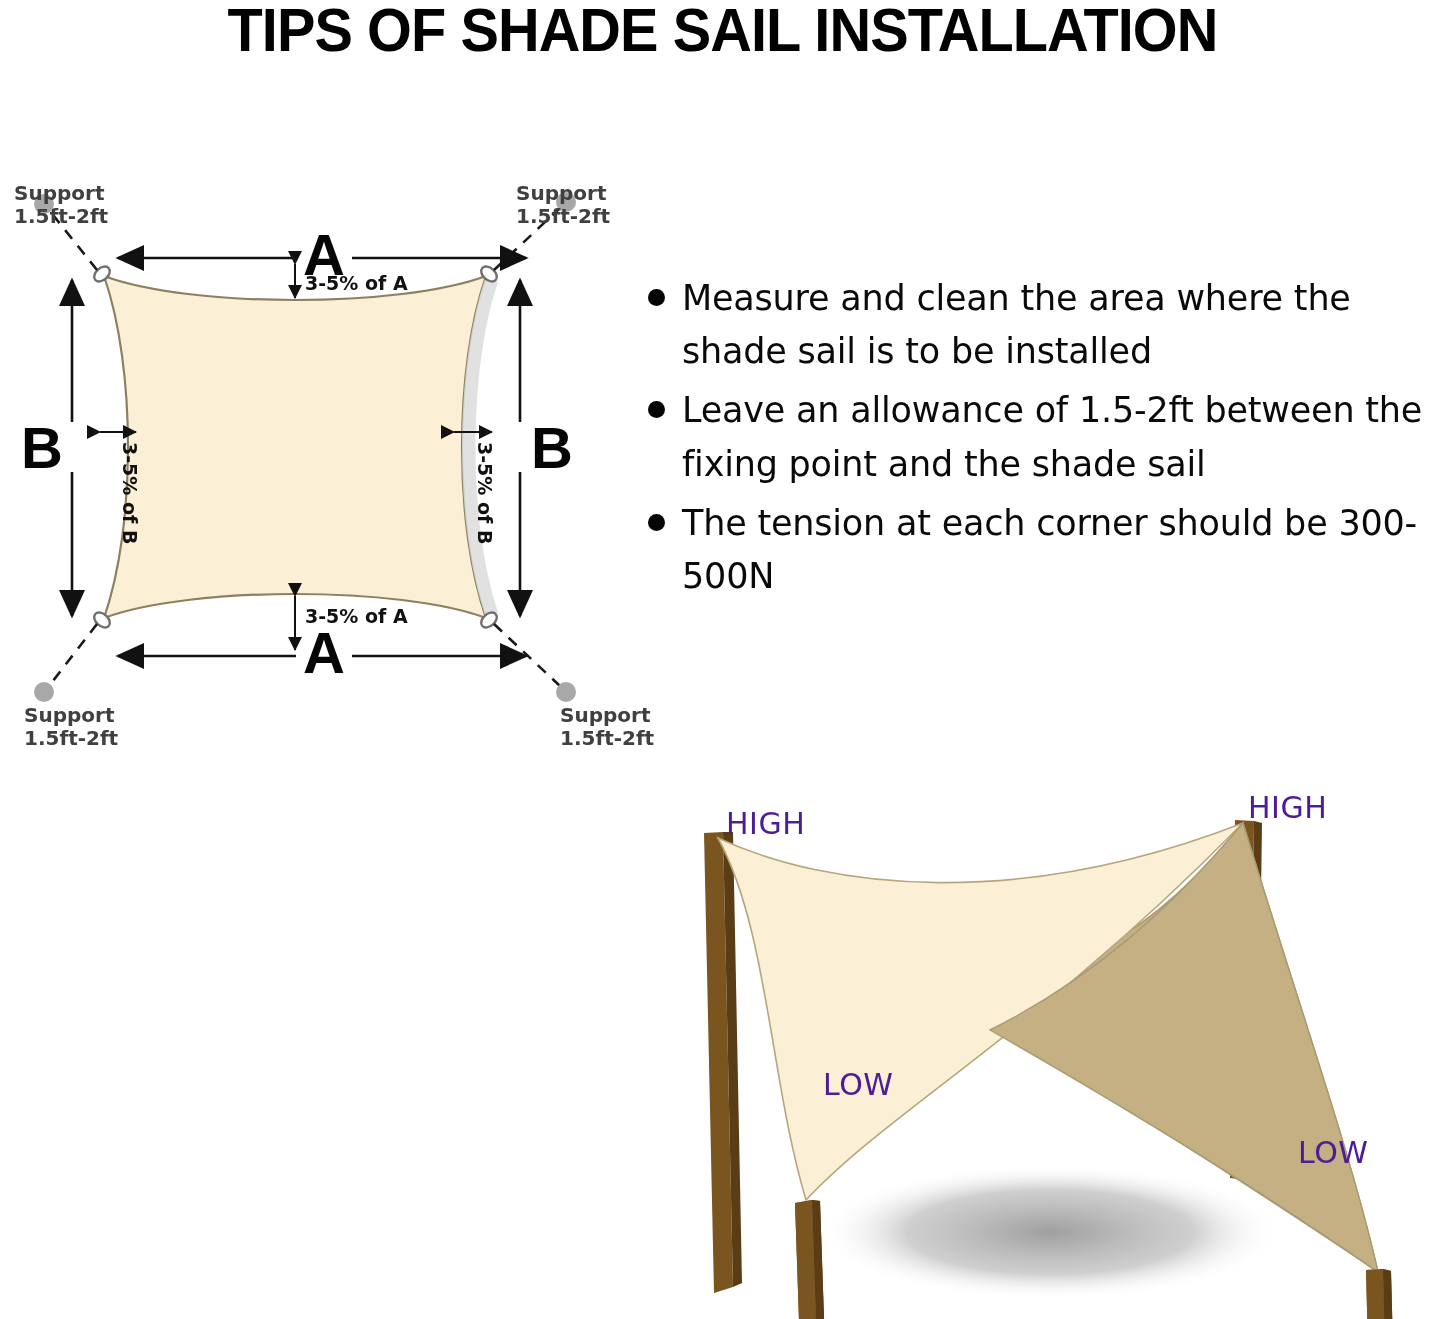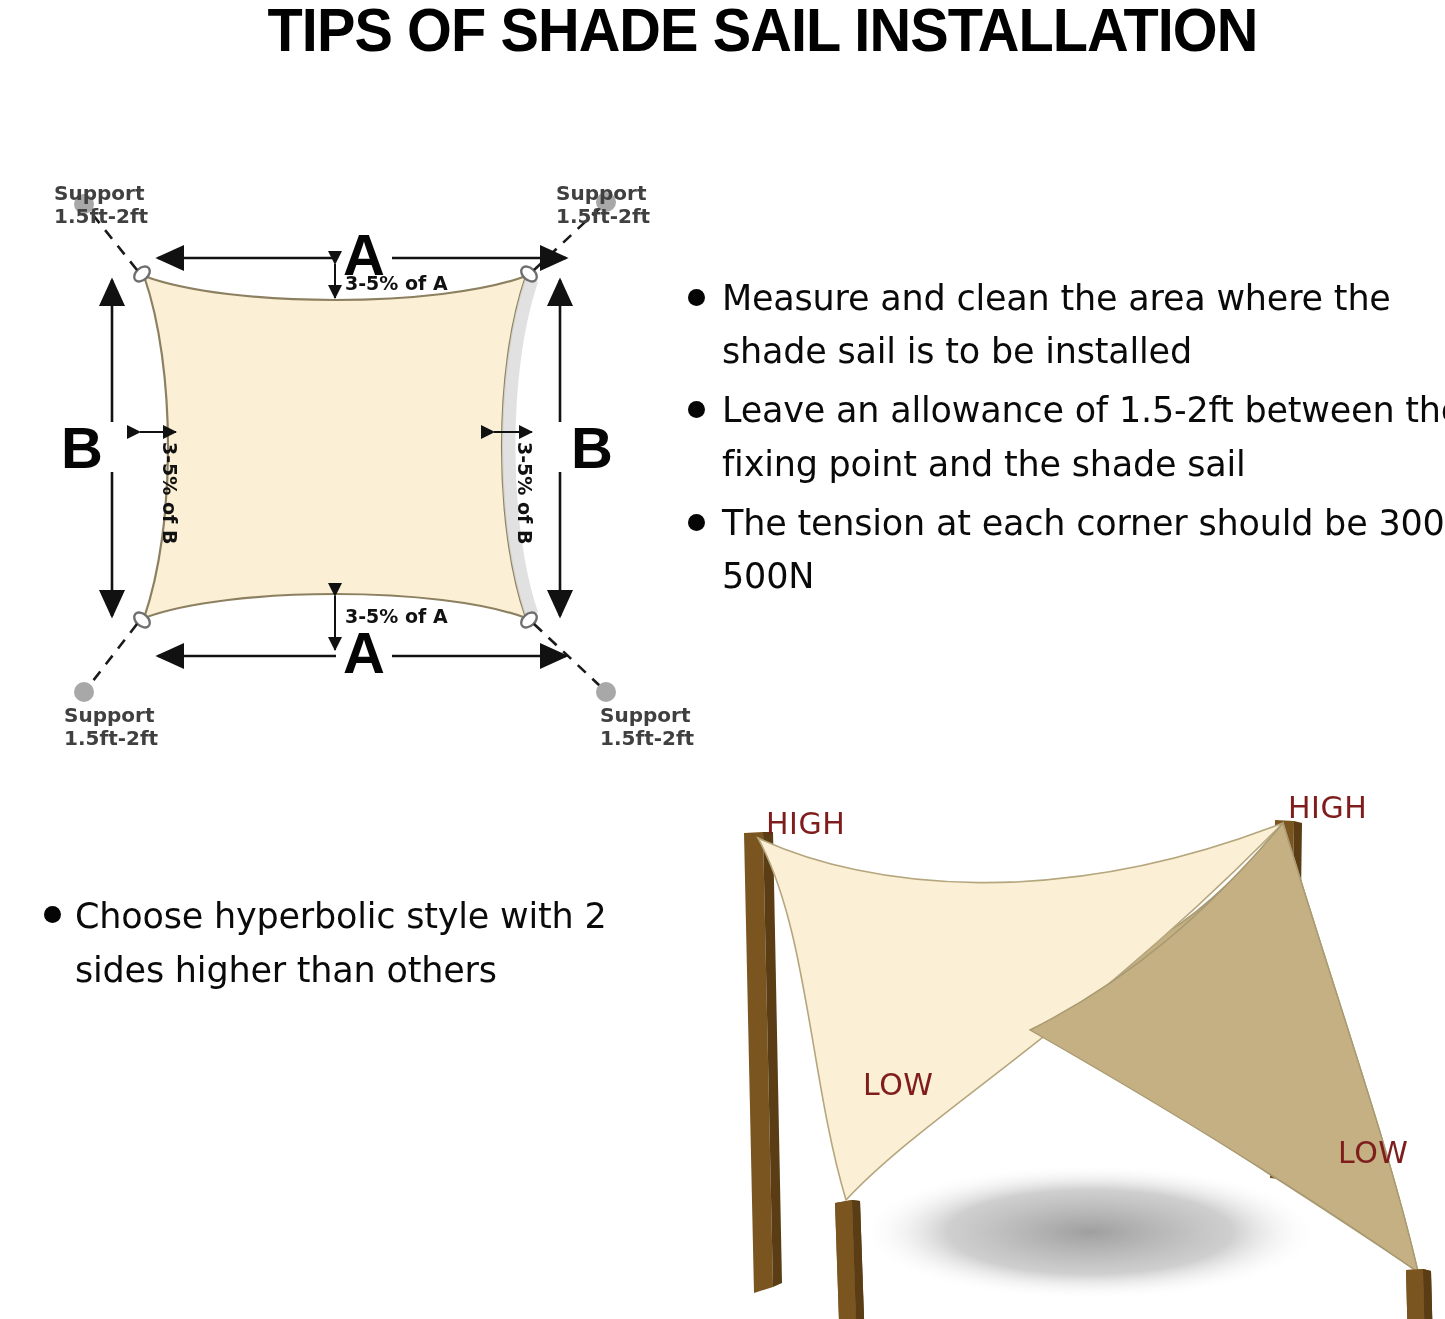--- a/index.html
+++ b/index.html
@@ -11,21 +11,20 @@
     width: 1445px;
     height: 1319px;
     position: relative;
     font-family: "DejaVu Sans", sans-serif;
     overflow: hidden;
   }
   .page {
     position: absolute;
     inset: 0;
     background: #ffffff;
-    margin-left: 40px;
   }
 
   
   #title {
     position: absolute;
     top: -6px;
     left: 0;
     width: 1445px;
     text-align: center;
     font-family: "Liberation Sans", sans-serif;
@@ -108,21 +107,21 @@
     top: 780px;
     width: 785px;
     height: 539px;
   }
   #hyperbolic svg { display: block; }
 
   .hl-label {
     position: absolute;
     font-family: "DejaVu Sans", sans-serif;
     font-size: 30px;
-    color: #7f1d1d;
+    color: #4c1d95;
     letter-spacing: 0.5px;
     white-space: nowrap;
   }
 </style>
 </head>
 <body>
 
 <div class="page">
 
   <div id="title">TIPS OF SHADE SAIL INSTALLATION</div>
@@ -240,24 +239,20 @@
       <span class="bullet-dot"></span>
       <span class="bullet-text">Leave an allowance of 1.5-2ft between the fixing point and the shade sail</span>
     </div>
     <div class="bullet-row">
       <span class="bullet-dot"></span>
       <span class="bullet-text">The tension at each corner should be 300-500N</span>
     </div>
   </div>
 
   <div id="tips-bottom">
-    <div class="bullet-row">
-      <span class="bullet-dot"></span>
-      <span class="bullet-text">Choose hyperbolic style with 2 sides higher than others</span>
-    </div>
   </div>
 
   <div id="hyperbolic">
     <svg width="785" height="539" viewBox="0 0 785 539" xmlns="http://www.w3.org/2000/svg">
       <defs>
         <radialGradient id="shadowGrad" cx="50%" cy="50%" r="50%">
           <stop offset="0%" stop-color="#8E8E8E" stop-opacity="0.85"></stop>
           <stop offset="62%" stop-color="#A8A8A8" stop-opacity="0.55"></stop>
           <stop offset="100%" stop-color="#FFFFFF" stop-opacity="0"></stop>
         </radialGradient>

